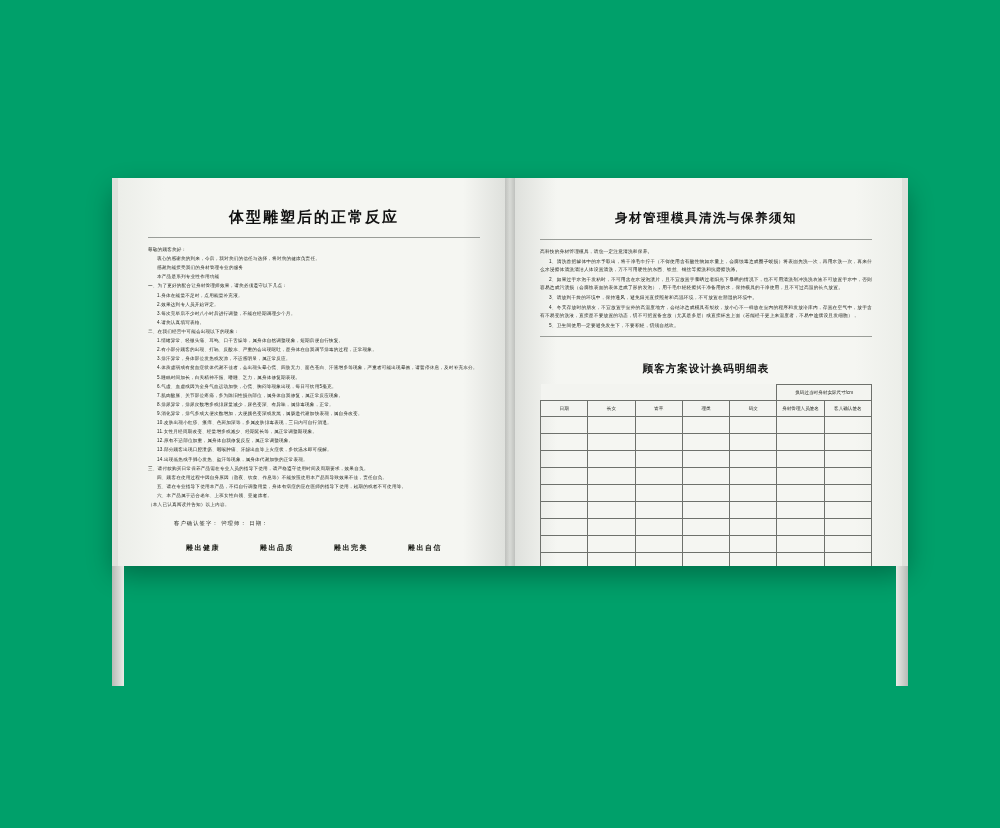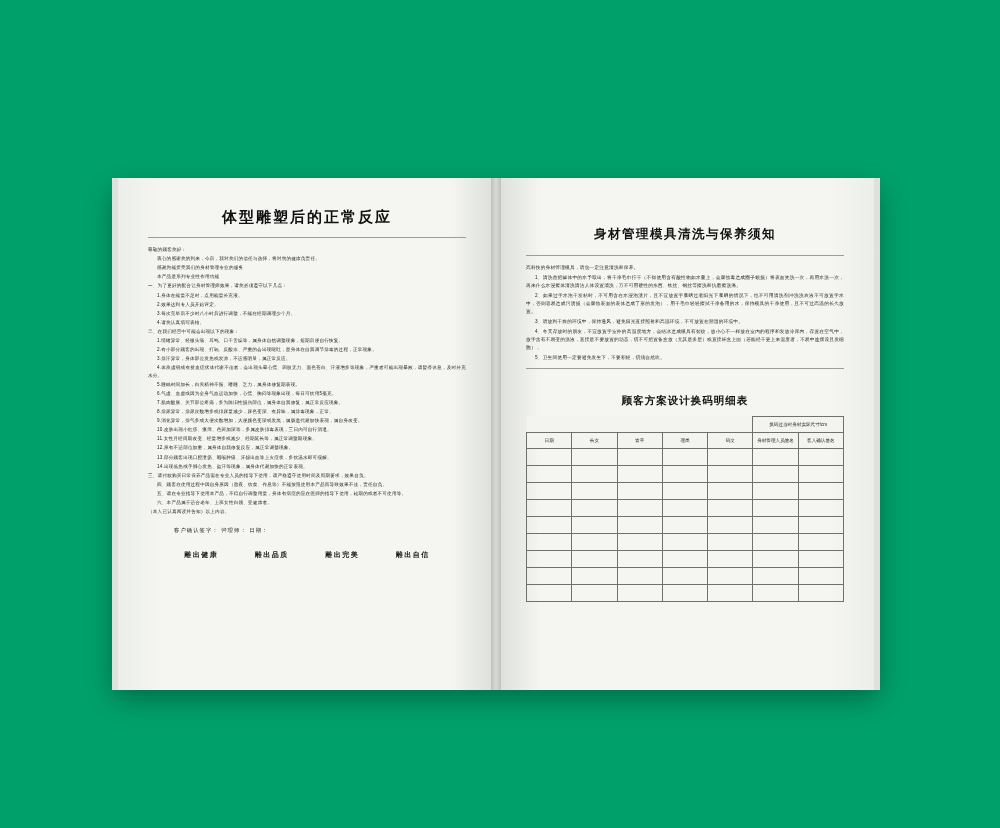--- a/index.html
+++ b/index.html
@@ -19,24 +19,25 @@
     height: 828px;
     background: #00a06a;
   }
 
   
   .book {
     position: absolute;
     left: 112px;
     top: 178px;
     width: 768px;
-    height: 512px;
+    height: 388px;
     background: #c9ccc7;
     box-shadow: 0 10px 26px rgba(0,0,0,0.30);
     border-radius: 14px;
+    padding-left: 28px;
   }
   .book-inner {
     position: absolute;
     inset: 0;
     display: flex;
   }
   
   .stack-left {
     position: absolute;
     left: 0; top: 4px;
@@ -82,21 +83,21 @@
     text-align: center;
     font-size: 15px;
     font-weight: bold;
     color: #111;
     letter-spacing: 2px;
     margin: 2px 0 10px 0;
   }
   .page-title.sub {
     font-size: 12.5px;
     letter-spacing: 1.5px;
-    margin-top: 20px;
+    margin-top: 4px;
     margin-bottom: 12px;
   }
   .rule {
     border: 0;
     border-top: 1px solid #9a9d98;
     margin: 6px 0 8px 0;
   }
 
   .body-text p {
     margin: 0 0 2px 0;

